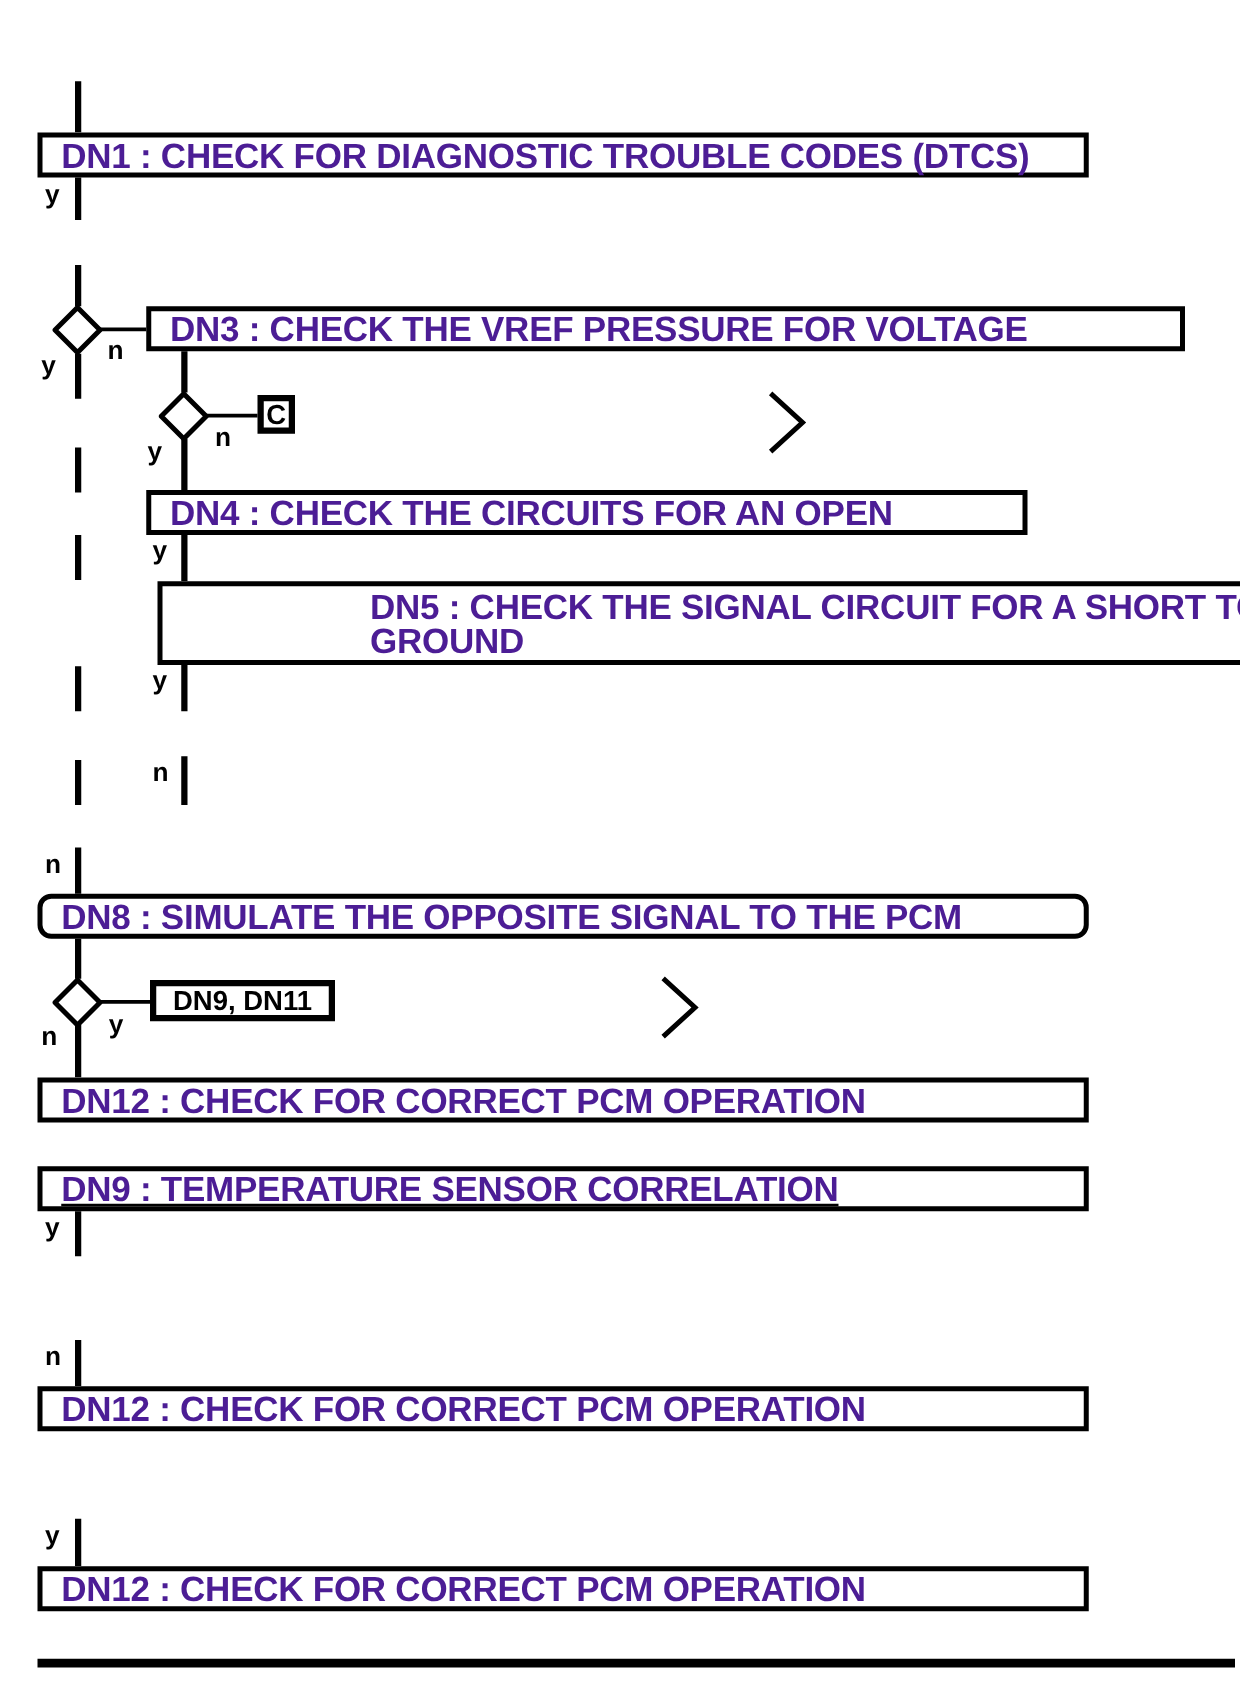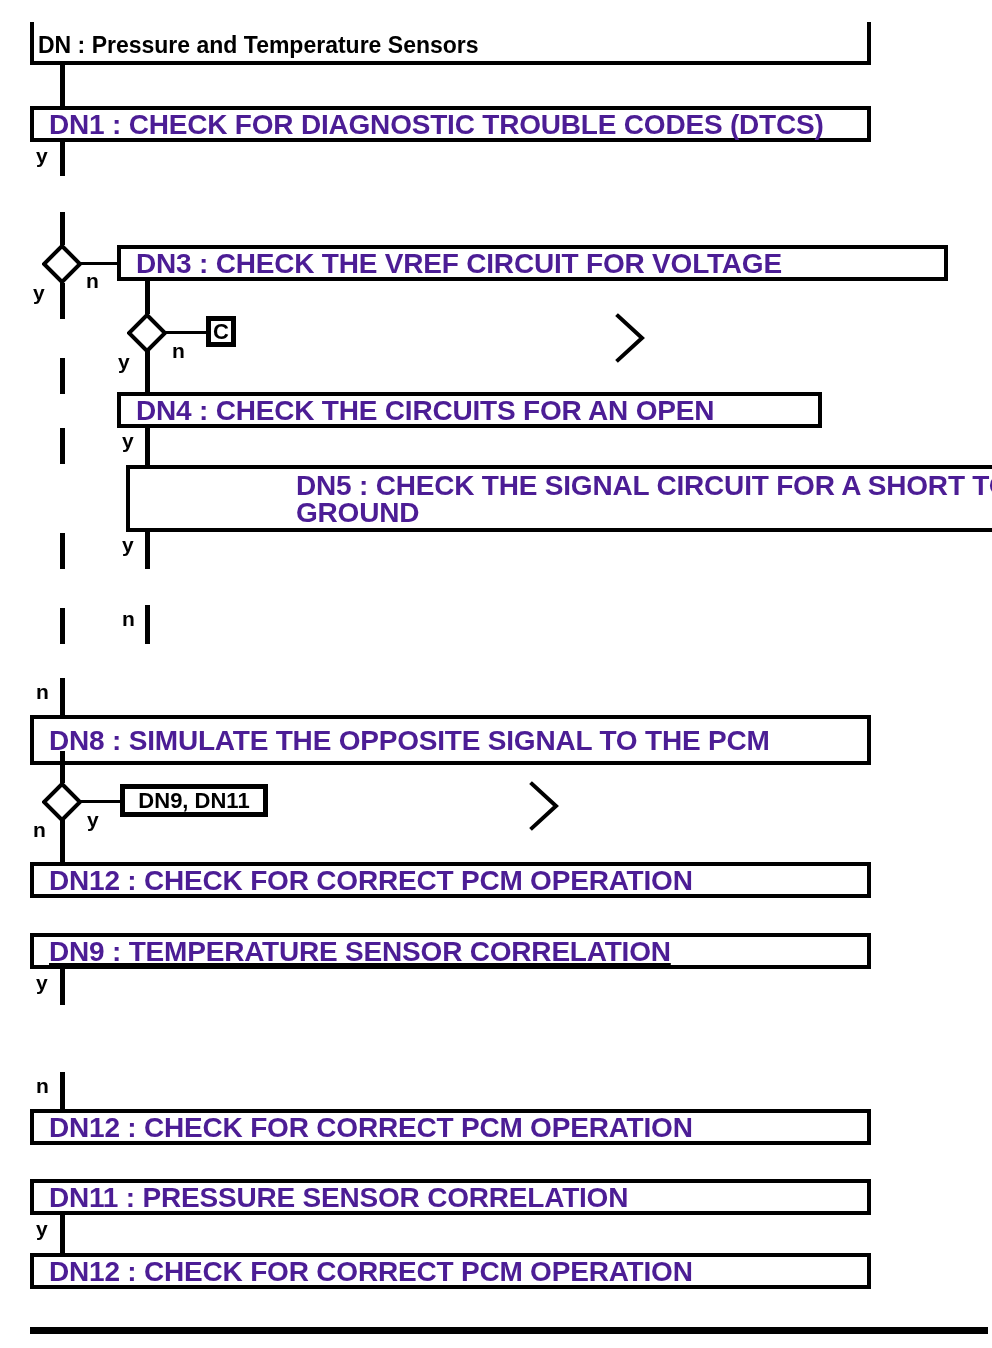--- a/index.html
+++ b/index.html
@@ -122,23 +122,20 @@
   .bottom-rule {
     position: absolute;
     background: #000000;
   }
 </style>
 </head>
 <body>
 
 <div id="page">
 
-  <div class="header-box" style="left:30px; top:22px; width:841px; height:43px;">
-    <span class="step-label">DN : Pressure and Temperature Sensors</span>
-  </div>
 
   <div class="vline" style="left:60px; top:65px; height:41px;"></div>
 
   <div class="step-box" style="left:30px; top:106px; width:841px; height:36px;">
     <span class="step-label">DN1 : CHECK FOR DIAGNOSTIC TROUBLE CODES (DTCS)</span>
   </div>
 
   <div class="vline" style="left:60px; top:142px; height:34px;"></div>
   <span class="branch-letter" style="left:36px; top:145px;">y</span>
 
@@ -153,21 +150,21 @@
   <span class="branch-letter" style="left:86px; top:270px;">n</span>
 
   <span class="branch-letter" style="left:33px; top:282px;">y</span>
   <div class="dash-seg" style="left:60px; top:283px; height:36px;"></div>
   <div class="dash-seg" style="left:60px; top:358px; height:36px;"></div>
   <div class="dash-seg" style="left:60px; top:428px; height:36px;"></div>
   <div class="dash-seg" style="left:60px; top:533px; height:36px;"></div>
   <div class="dash-seg" style="left:60px; top:608px; height:36px;"></div>
 
   <div class="step-box" style="left:117px; top:245px; width:831px; height:36px;">
-    <span class="step-label">DN3 : CHECK THE VREF CIRCUIT FOR VOLTAGE</span>
+    <span class="step-label">DN3 : CHECK THE VREF PRESSURE FOR VOLTAGE</span>
   </div>
 
   <div class="vline" style="left:145px; top:281px; height:33px;"></div>
 
   <svg class="diamond" style="left:127px; top:313px;" width="40" height="40" viewBox="0 0 40 40">
     <polygon points="20,2 38,20 20,38 2,20" fill="#ffffff" stroke="#000000" stroke-width="4"></polygon>
   </svg>
 
   <div class="hline-thin" style="left:165px; top:331px; width:42px;"></div>
   <span class="branch-letter" style="left:172px; top:340px;">n</span>
@@ -198,21 +195,21 @@
   <span class="branch-letter" style="left:122px; top:534px;">y</span>
 
 
   <div class="vline" style="left:145px; top:605px; height:39px;"></div>
   <span class="branch-letter" style="left:122px; top:608px;">n</span>
 
 
   <div class="vline" style="left:60px; top:678px; height:37px;"></div>
   <span class="branch-letter" style="left:36px; top:681px;">n</span>
 
-  <div class="step-box" style="left:30px; top:715px; width:841px; height:50px;">
+  <div class="step-box" style="left:30px; top:715px; width:841px; height:36px;border-radius:11px;">
     <span class="step-label">DN8 : SIMULATE THE OPPOSITE SIGNAL TO THE PCM</span>
   </div>
 
   <div class="vline" style="left:60px; top:751px; height:32px;"></div>
 
   <svg class="diamond" style="left:42px; top:782px;" width="40" height="40" viewBox="0 0 40 40">
     <polygon points="20,2 38,20 20,38 2,20" fill="#ffffff" stroke="#000000" stroke-width="4"></polygon>
   </svg>
 
   <div class="hline-thin" style="left:80px; top:800px; width:42px;"></div>
@@ -241,23 +238,20 @@
   <span class="branch-letter" style="left:36px; top:972px;">y</span>
 
 
   <div class="vline" style="left:60px; top:1072px; height:37px;"></div>
   <span class="branch-letter" style="left:36px; top:1075px;">n</span>
 
   <div class="step-box" style="left:30px; top:1109px; width:841px; height:36px;">
     <span class="step-label">DN12 : CHECK FOR CORRECT PCM OPERATION</span>
   </div>
 
-  <div class="step-box" style="left:30px; top:1179px; width:841px; height:36px;">
-    <span class="step-label">DN11 : PRESSURE SENSOR CORRELATION</span>
-  </div>
 
   <div class="vline" style="left:60px; top:1215px; height:38px;"></div>
   <span class="branch-letter" style="left:36px; top:1218px;">y</span>
 
   <div class="step-box" style="left:30px; top:1253px; width:841px; height:36px;">
     <span class="step-label">DN12 : CHECK FOR CORRECT PCM OPERATION</span>
   </div>
 
   <div class="bottom-rule" style="left:30px; top:1327px; width:958px; height:7px;"></div>
 

